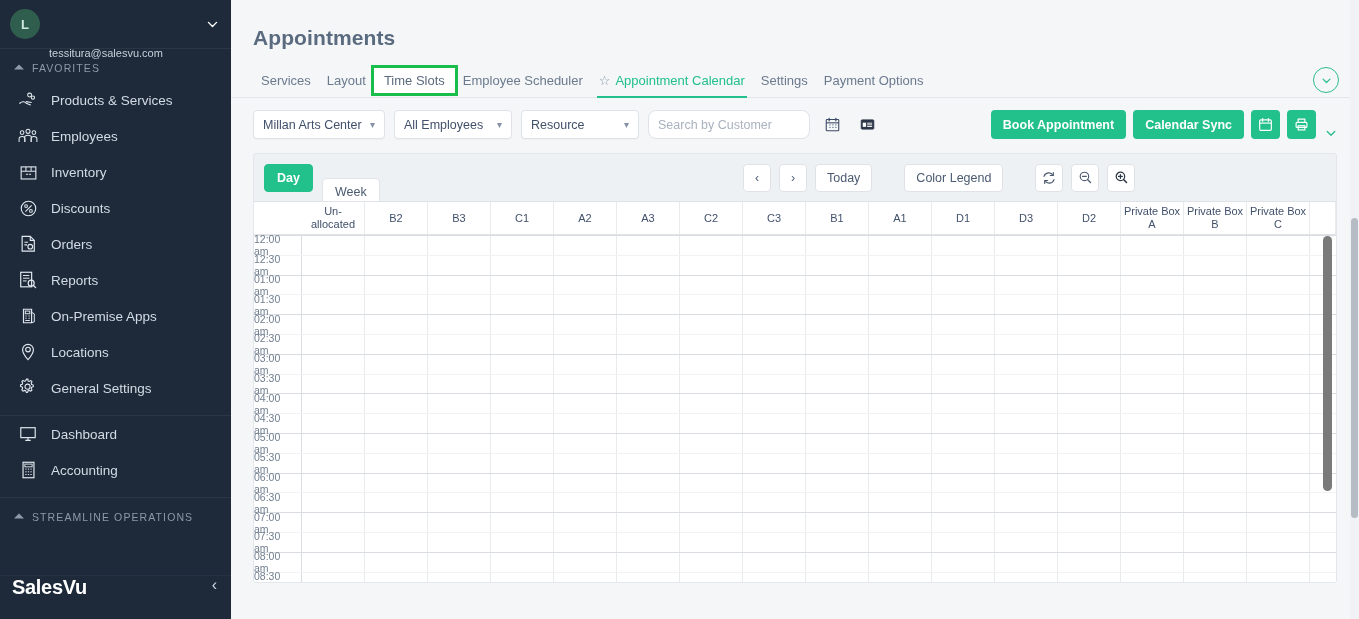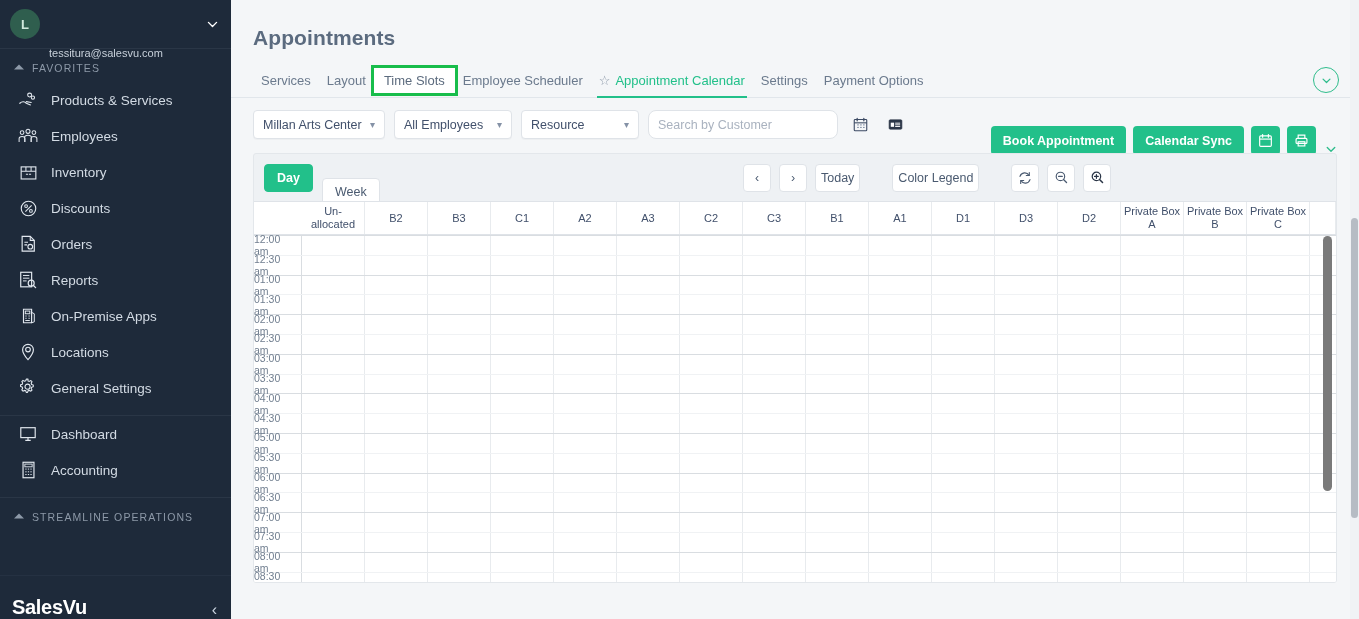--- a/index.html
+++ b/index.html
@@ -51,21 +51,21 @@
     padding-left: 14px; cursor: pointer; color: #d3dbe4; font-size: 13.5px;
   }
   .sb-ico {
     width: 28px; height: 24px; margin-right: 9px;
     display: flex; align-items: center; justify-content: center;
     color: #e2e8ef; flex: 0 0 28px;
   }
   .sb-divider { height: 1px; background: #2a3646; margin: 9px 0 0 0; }
   .sb-footer {
     position: absolute; left: 0; bottom: 0; width: 231px; height: 44px;
-    background: #1e2a3a; display: flex; align-items: flex-end;
+    background: #1e2a3a; display: flex; align-items: flex-start;
     justify-content: space-between; padding: 0 14px 0 12px;
     border-top: 1px solid #253142;
   }
   .sb-logo { font-size: 20px; font-weight: bold; color: #fff; letter-spacing: -.3px; }
   .sb-collapse { color: #cbd5e0; font-size: 16px; cursor: pointer; }
 
   
   .main { flex: 1; height: 619px; background: #f4f6f8; position: relative; overflow: hidden; }
   .page-title {
     font-size: 21px; color: #5b6b7f; font-weight: bold;
@@ -107,30 +107,30 @@
     height: 29px; background: #fff; border: 1px solid #dfe3e8; border-radius: 4px;
     display: flex; align-items: center; justify-content: space-between;
     padding: 0 9px; font-size: 12.5px; color: #41506b; cursor: pointer;
     box-shadow: 0 1px 1px rgba(0,0,0,.03);
   }
   .select .cv { color: #8592a6; font-size: 10px; margin-left: 8px; }
   .sel-location { width: 132px; }
   .sel-employee { width: 118px; }
   .sel-resource { width: 118px; }
   .search-input {
-    width: 190px; height: 29px; border: 1px solid #dfe3e8; border-radius: 8px;
+    width: 162px; height: 29px; border: 1px solid #dfe3e8; border-radius: 8px;
     background: #fff; padding: 0 9px; font-size: 12.5px; color: #41506b;
     outline: none; font-family: "Liberation Sans", sans-serif;
   }
   .search-input::placeholder { color: #a9b2bf; }
   .icon-btn-plain {
     width: 26px; height: 29px; background: transparent; border: none;
     display: flex; align-items: center; justify-content: center; cursor: pointer;
   }
-  .actions { position: absolute; right: 20px; top: 12px; display: flex; align-items: flex-end; gap: 7px; margin-top: 16px; }
+  .actions { position: absolute; right: 20px; top: 12px; display: flex; align-items: flex-end; gap: 7px; }
   .btn-green {
     height: 29px; background: #22c08a; color: #fff; border: none; border-radius: 4px;
     font-size: 12.5px; padding: 0 12px; cursor: pointer; font-weight: bold;
     font-family: "Liberation Sans", sans-serif; display: flex; align-items: center;
   }
   .btn-green.sq { width: 29px; padding: 0; justify-content: center; }
   .actions-caret { color: #2fbd8c; font-size: 12px; cursor: pointer; padding: 0 2px; }
 
   
   .cal-panel {
@@ -146,21 +146,21 @@
     height: 28px; min-width: 42px; border-radius: 4px; font-size: 12.5px;
     display: flex; align-items: center; justify-content: center; cursor: pointer;
     padding: 0 12px; font-family: "Liberation Sans", sans-serif;
   }
   .view-day { background: #22c08a; color: #fff; border: 1px solid #22c08a; font-weight: bold; }
   .view-week { background: #fff; color: #4a5a70; border: 1px solid #dfe3e8; margin-left: 9px; margin-top: 29px; }
   .nav-group { position: absolute; left: 489px; display: flex; align-items: center; gap: 8px; }
   .nav-btn {
     height: 28px; min-width: 28px; background: #fff; border: 1px solid #dfe3e8;
     border-radius: 4px; display: flex; align-items: center; justify-content: center;
-    font-size: 12.5px; color: #4a5a70; cursor: pointer; padding: 0 5px;
+    font-size: 12.5px; color: #4a5a70; cursor: pointer; padding: 0 11px;
     font-family: "Liberation Sans", sans-serif;
   }
   .nav-btn.sq { padding: 0; width: 28px; }
   .nav-gap { width: 16px; }
 
   
   .grid-wrap {
     position: absolute; left: 0; right: 0; top: 47px; bottom: 0;
     background: #fff; border-top: 1px solid #dfe3e8; overflow: hidden;
   }

